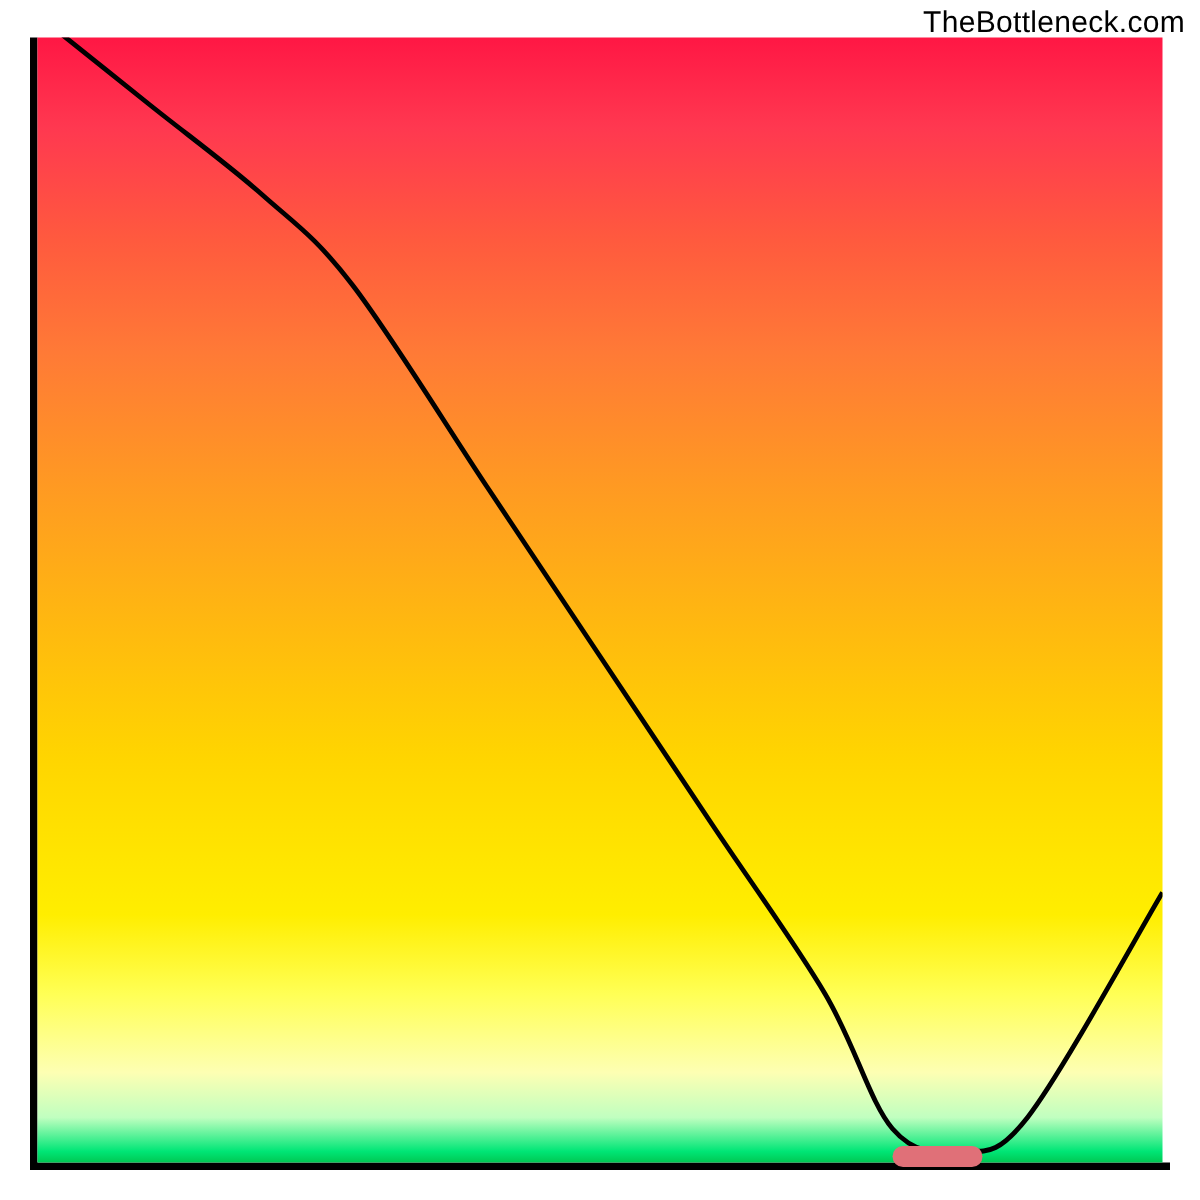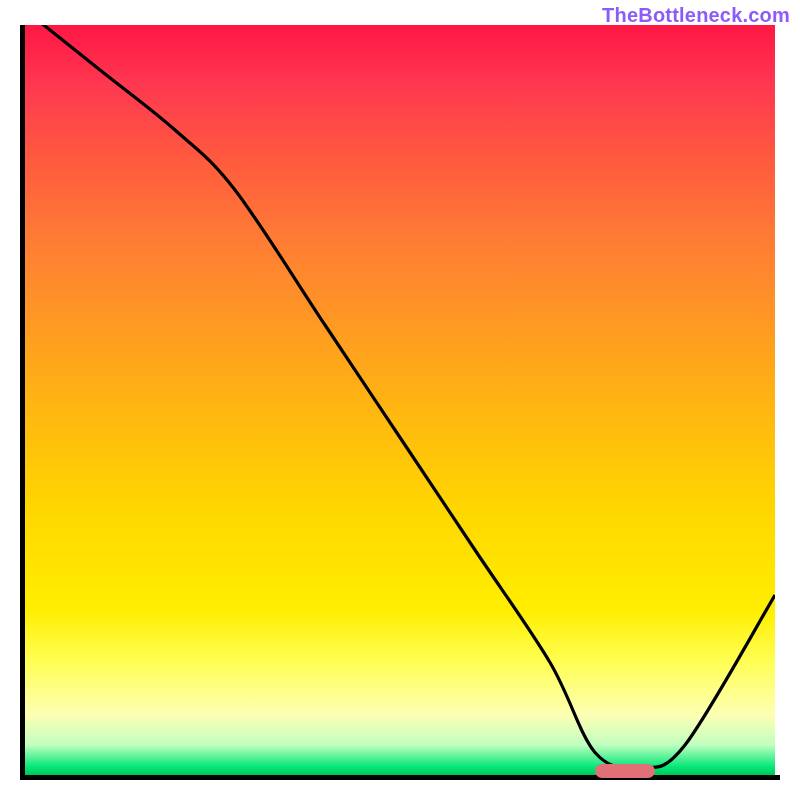--- a/index.html
+++ b/index.html
@@ -60,22 +60,22 @@
     top: 775px;
     width: 760px;
     height: 5px;
     background: #000000;
   }
   .watermark {
     position: absolute;
     top: 4px;
     right: 10px;
     font-size: 20px;
-    font-weight: 700;
-    color: #8b5cf6;
+    font-weight: 400;
+    color: #000000;
     letter-spacing: 0.2px;
   }
   svg.curve {
     position: absolute;
     left: 0;
     top: 0;
     width: 750px;
     height: 750px;
   }
   .base-marker {

